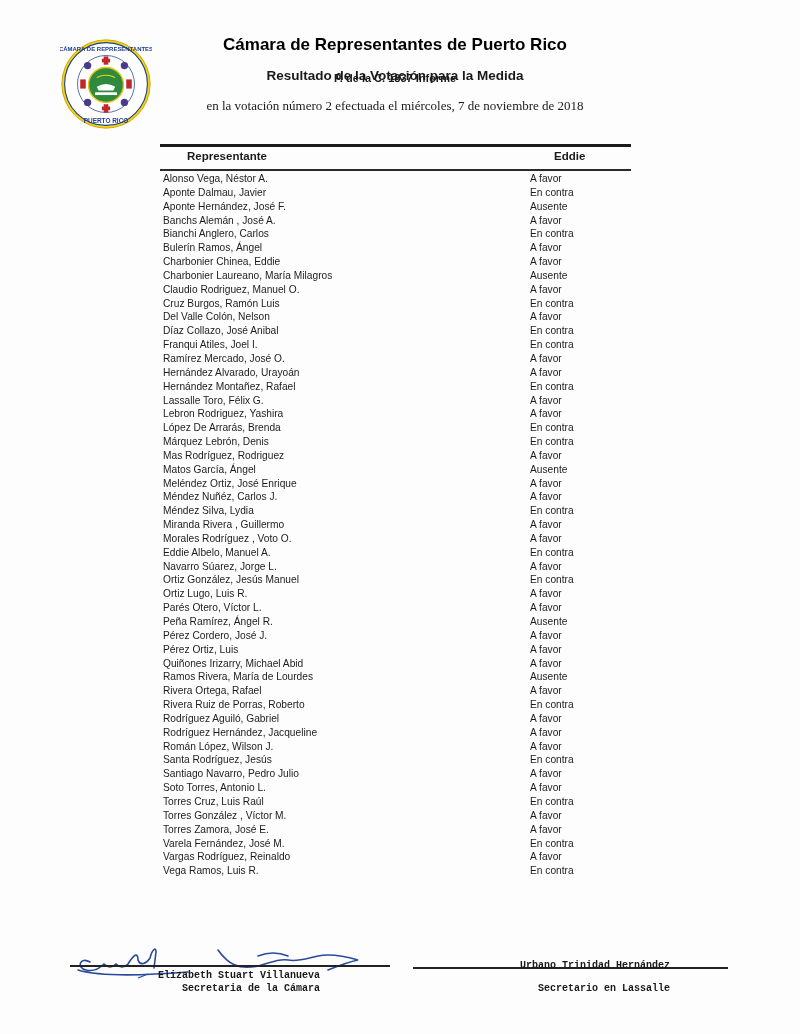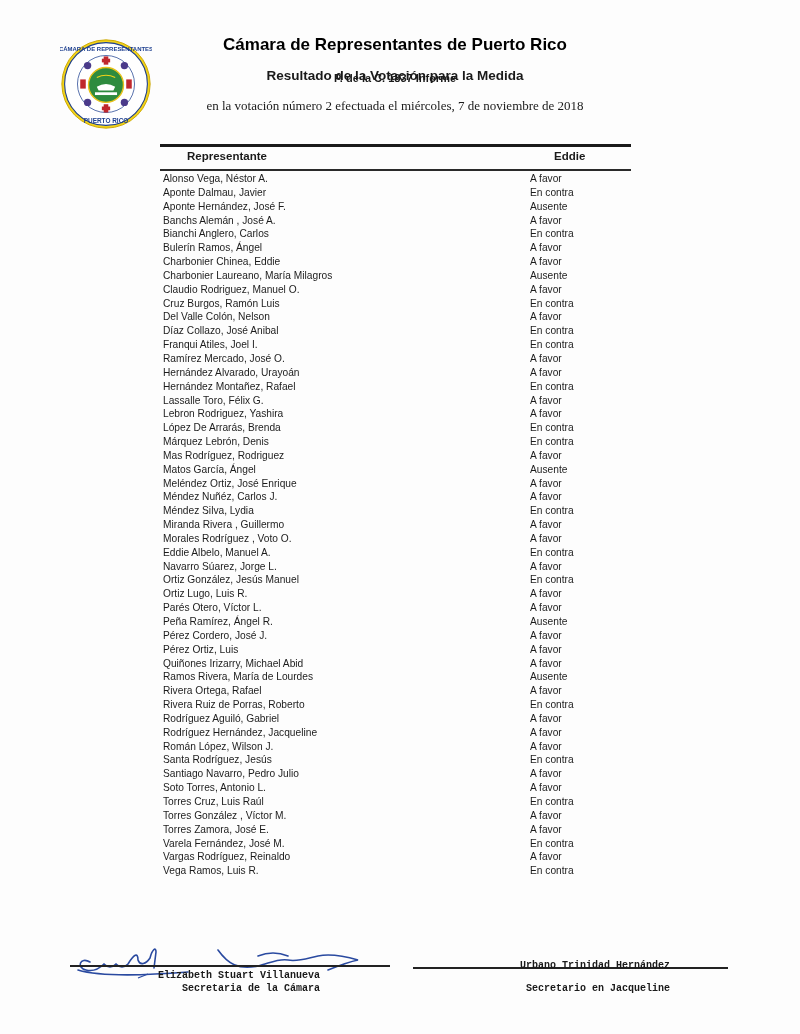--- a/index.html
+++ b/index.html
@@ -295,14 +295,14 @@
              M190 18 c10 -4 20 -4 30 0" fill="none" stroke="#2a4aa0" stroke-width="1.6" stroke-linecap="round"></path>
     <path d="M70 40 l10 -4" fill="none" stroke="#2a4aa0" stroke-width="1.2"></path>
   </svg>
 
   <div class="sig-line sig-line-left"></div>
   <div class="sig-name sig-left-name">Elizabeth Stuart Villanueva</div>
   <div class="sig-name sig-left-role">Secretaria de la Cámara</div>
 
   <div class="sig-line sig-line-right"></div>
   <div class="sig-name sig-right-name">Urbano Trinidad Hernández</div>
-  <div class="sig-name sig-right-role">Secretario en Jacqueline</div>
+  <div class="sig-name sig-right-role">Secretario en Lassalle</div>
 </div>
 
 </body></html>

